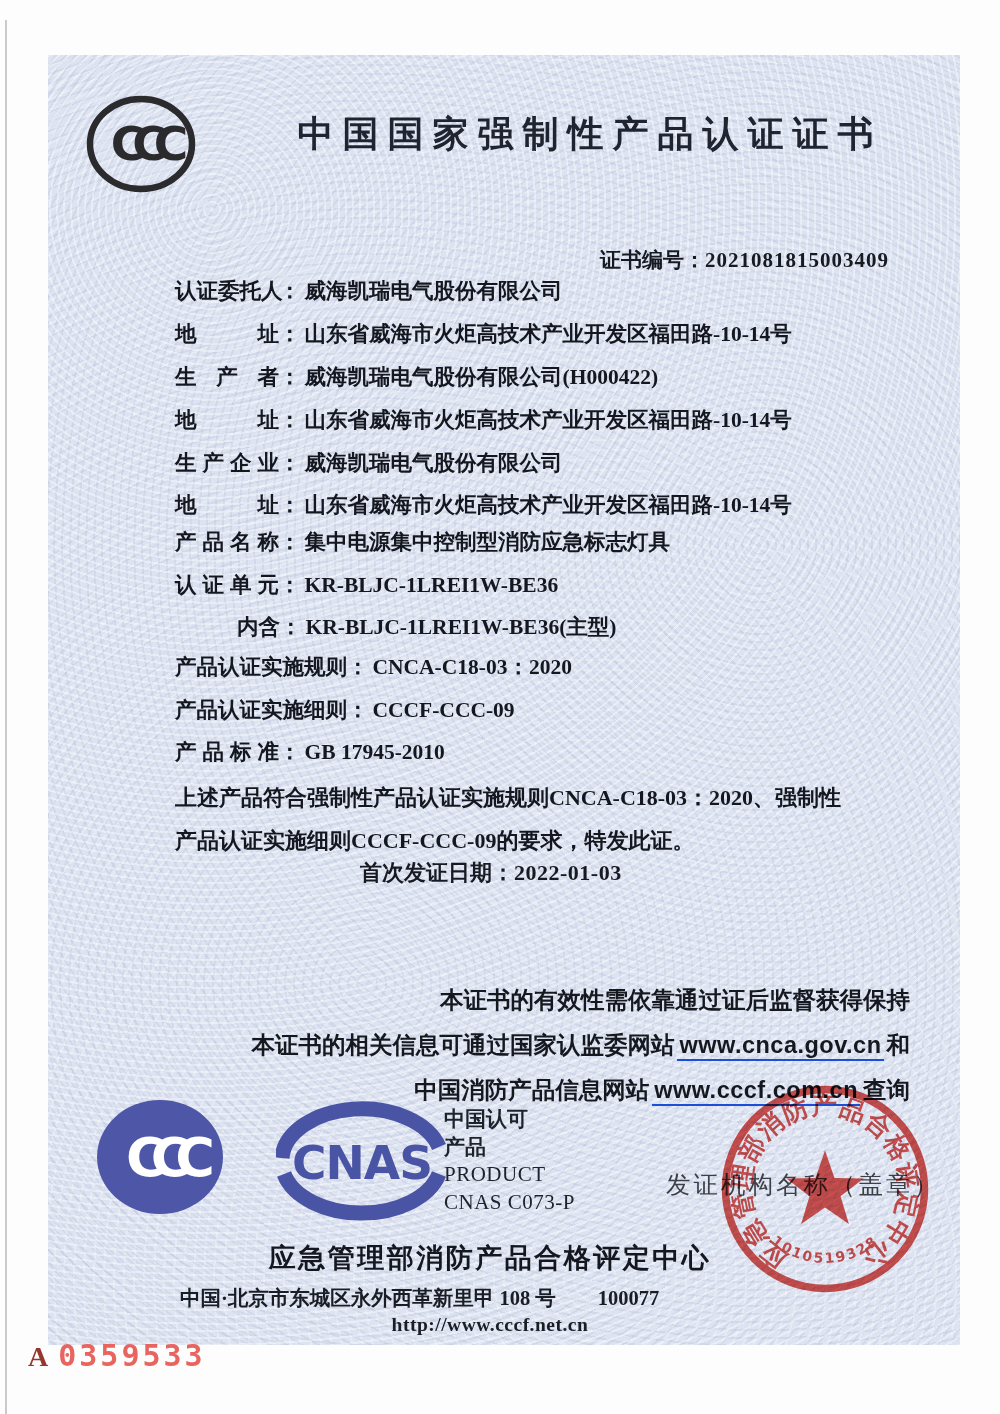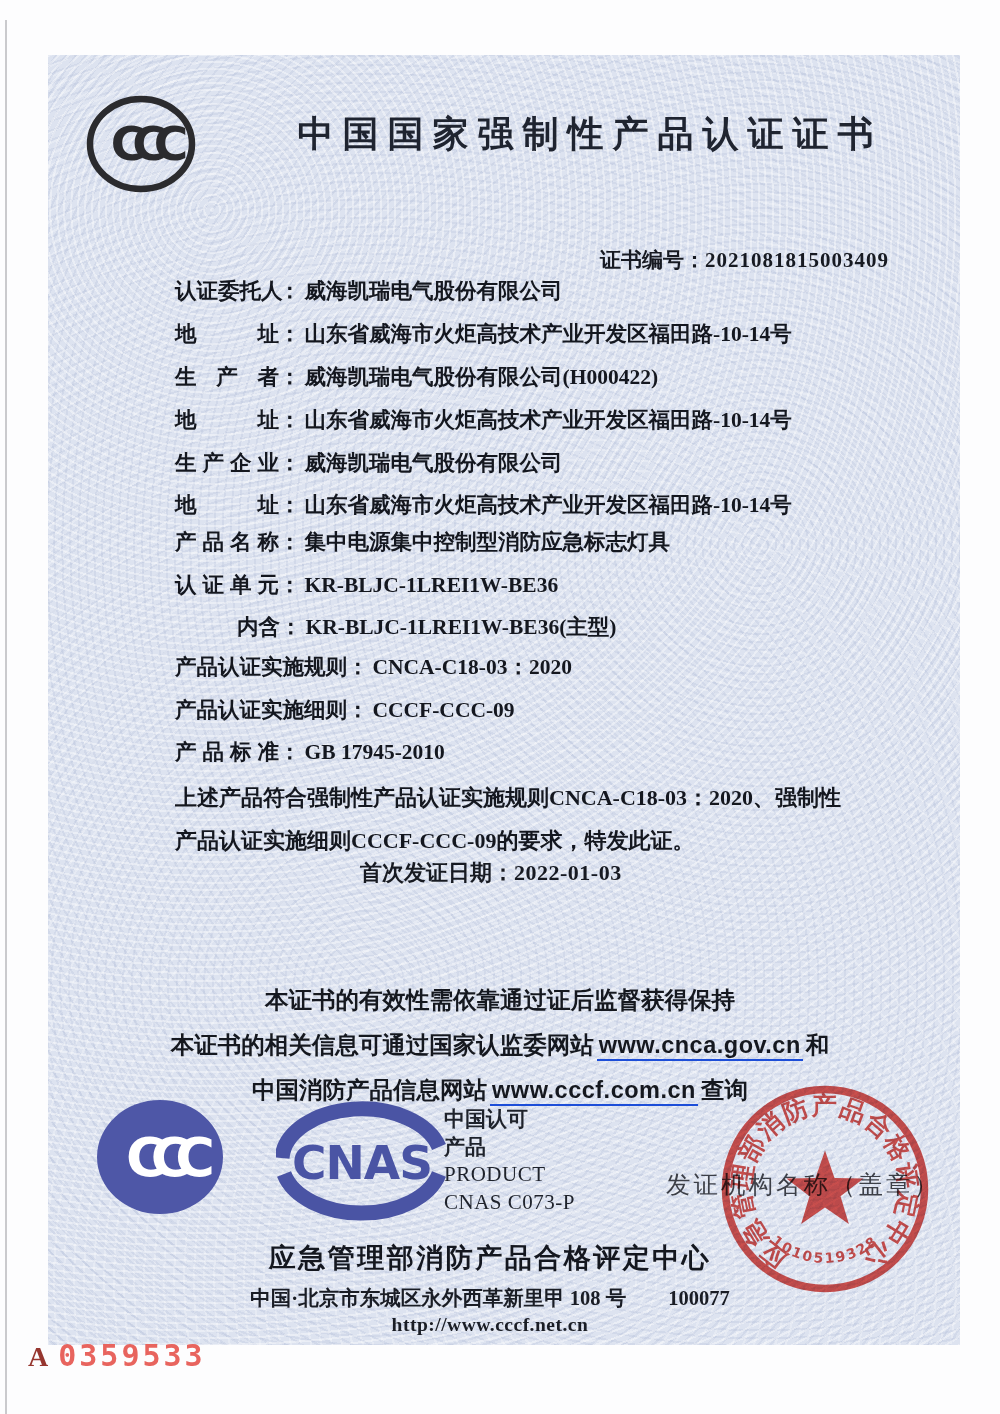--- a/index.html
+++ b/index.html
@@ -43,38 +43,38 @@
 
   .statement{left:175px;top:777px;width:684px;font-size:22px;line-height:42.5px;font-weight:600;color:#14171f;}
   .first-issue{left:360px;top:858px;font-size:22px;white-space:nowrap;}
   .first-issue .plbl{font-weight:bold;}
   .first-issue .val{font-weight:600;letter-spacing:.5px;}
   .dates{left:175px;top:898px;font-size:22px;white-space:nowrap;}
   .dates .plbl{font-weight:bold;}
   .dates .val{font-weight:600;}
   .dates .pair2{margin-left:32px;}
 
-  .notice{left:90px;top:978px;width:820px;text-align:center;font-size:23.5px;line-height:45px;
+  .notice{left:90px;top:978px;width:820px;text-align:right;font-size:23.5px;line-height:45px;
           font-weight:bold;color:#15181f;font-family:"Liberation Sans","DejaVu Sans",sans-serif;}
   .notice .url{text-decoration:none;border-bottom:2px solid #1d4ed8;padding:0 2px 1px 2px;margin:0 3px;
                font-weight:600;letter-spacing:.5px;}
 
   .logo-ccc-top{left:86px;top:95px;width:110px;height:100px;}
   .logo-ccc-bottom{left:94px;top:1096px;width:132px;height:122px;}
   .logo-cnas{left:276px;top:1100px;width:172px;height:122px;}
 
   .accred{left:444px;top:1106px;font-size:21px;line-height:27.5px;color:#1e222b;font-weight:600;}
   .accred .en{font-family:Liberation Serif, serif;font-weight:500;letter-spacing:.5px;}
 
   .stamp-caption{left:666px;top:1168px;font-size:24.5px;letter-spacing:3px;color:#3c3f47;z-index:1;white-space:nowrap;}
   .stamp{left:718px;top:1082px;width:214px;height:214px;z-index:2;mix-blend-mode:multiply;opacity:.9;}
 
   .org-name{left:220px;top:1240px;width:540px;text-align:center;font-size:27px;font-weight:bold;
             letter-spacing:2.5px;color:#14171f;}
-  .addr{left:180px;top:1284px;width:620px;text-align:center;font-size:20.5px;font-weight:600;color:#1a1d25;}
+  .addr{left:180px;top:1284px;width:620px;text-align:left;font-size:20.5px;font-weight:600;color:#1a1d25;}
   .addr .gap{display:inline-block;width:42px;}
   .website{left:260px;top:1314px;width:460px;text-align:center;font-size:19.5px;font-weight:700;color:#1a1d25;letter-spacing:.5px;}
 
   .serial{left:28px;top:1338px;white-space:nowrap;}
   .serial .pre{font-size:28px;color:#96362f;font-weight:600;}
   .serial .num{font-size:30px;color:#e8645e;font-weight:bold;letter-spacing:3px;margin-left:10px;}
 </style>
 </head>
 <body>
 

